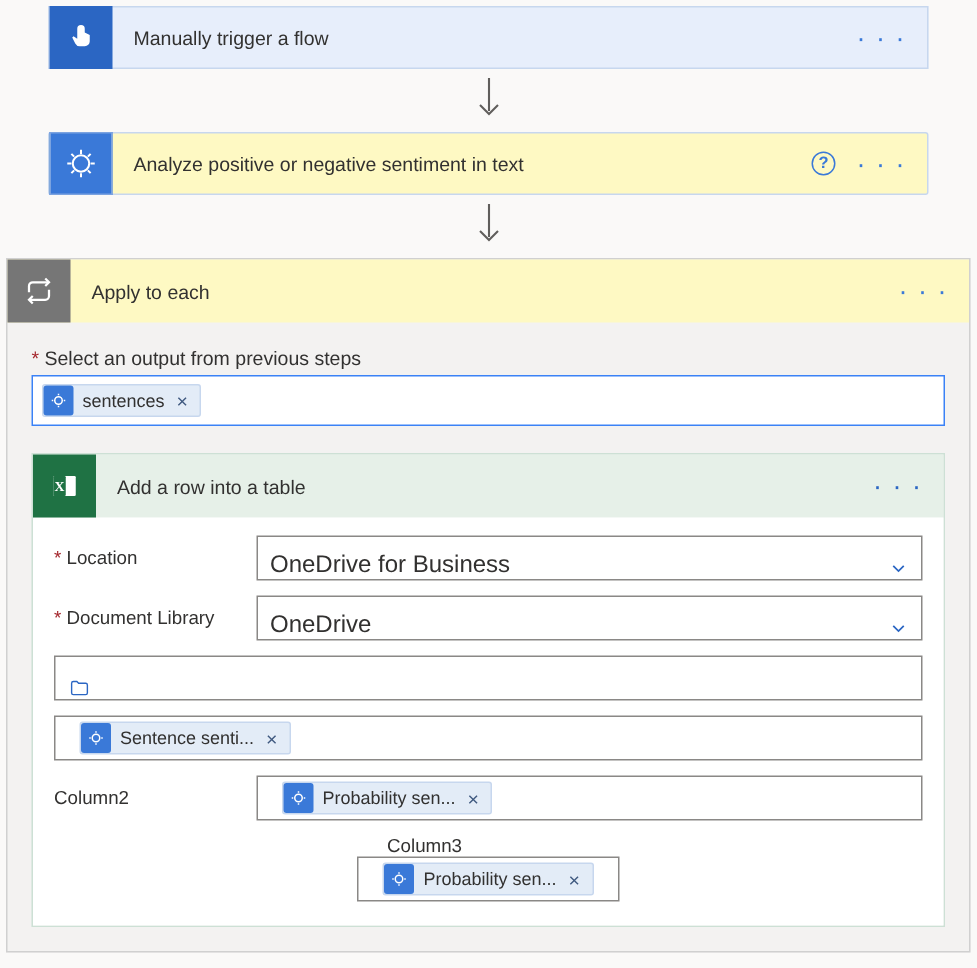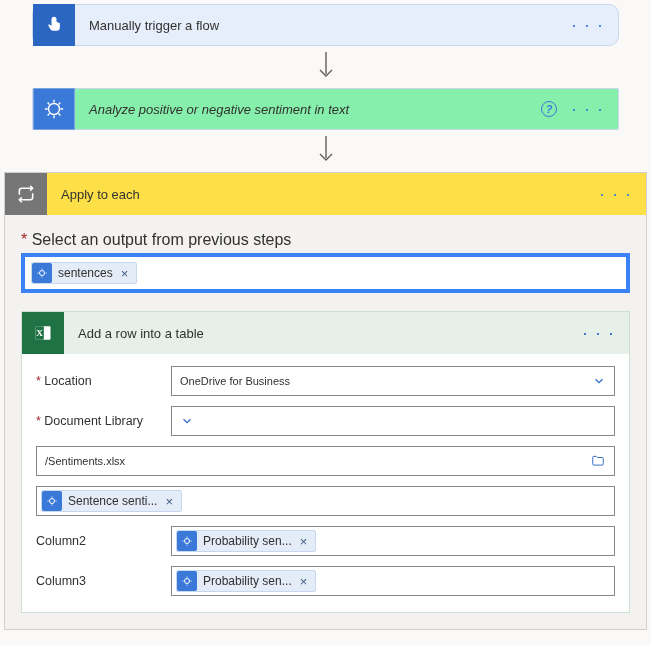--- a/index.html
+++ b/index.html
@@ -13,22 +13,22 @@
     padding: 4px 4px 16px 4px;
   }
   .card {
     border: 1px solid #c7d7ee;
     display: flex;
     align-items: center;
     height: 42px;
     background: #e3ecf7;
     position: relative;
   }
-  .card-trigger { background: #e7eefb; margin: 0 28px; border-radius: 10px;}
-  .card-sentiment { background: #86efac; margin: 0 28px; border-radius:2px;font-style:italic;}
+  .card-trigger { background: #e7eefb; margin: 0 28px; border-radius: 0;}
+  .card-sentiment { background: #fef9c3; margin: 0 28px; border-radius:2px;}
   .icon-box {
     width: 42px;
     height: 42px;
     display: flex;
     align-items: center;
     justify-content: center;
     flex-shrink: 0;
   }
   .icon-trigger { background: #2b66c3; }
   .icon-ai { background: #3a79d8; border:1px solid #7ba3e0;}
@@ -60,29 +60,29 @@
   }
   .arrow-svg { color:#605e5c; }
 
   .loop-container {
     border:1px solid #d0d0d0;
     background:#f3f2f1;
     margin:0 0 0 0;
   }
   .loop-header {
     display:flex; align-items:center; height:42px;
-    background:#fde047;
+    background:#fef9c3;
   }
   .loop-body { padding: 16px 16px 16px 16px; }
   .field-label-top {
-    font-size:16px; margin-bottom:4px; display:block;
+    font-size:13px; margin-bottom:4px; display:block;
   }
   .req::before { content:"* "; color:#a4262c; }
   .input-box {
-    border:4px solid #3b82f6;
+    border:1px solid #3b82f6;
     background:#fff;
     padding:5px 6px;
     display:flex; align-items:center; flex-wrap:wrap; gap:4px;
     min-height:30px;
   }
   .token {
     background:#e3ecf7;
     border:1px solid #c7d7ee;
     border-radius:2px;
     display:inline-flex; align-items:center;
@@ -109,31 +109,31 @@
     background:#fff; padding:12px 14px 16px 14px;
   }
   .form-row {
     display:flex; align-items:center; margin-bottom:10px;
   }
   .form-label {
     width:135px; font-size:12.5px; flex-shrink:0;
   }
   .form-control {
     flex:1; border:1px solid #8a8886; height:30px;
-    display:flex; align-items:center; padding:0 8px;
-    background:#fff; font-size:11px; position:relative;
+    display:flex; align-items:flex-end; padding:0 8px;
+    background:#fff; font-size:16px; position:relative;
   }
   .form-control .val { flex:1; white-space:nowrap; overflow:hidden; text-overflow:ellipsis;}
   .chev {
     color:#2b66c3; flex-shrink:0;
   }
   .folder-icon { color:#2b66c3; flex-shrink:0;}
   .token-row {
     flex:1; border:1px solid #8a8886; min-height:30px;
-    display:flex; align-items:flex-end; padding:3px 4px;
+    display:flex; align-items:flex-end; padding:3px 16px;
     background:#fff;
   }
   .dots-green { color:#2b66c3; }
 
   svg { display:block; }
 </style>
 </head>
 <body>
 
 <div class="card card-trigger">
@@ -230,29 +230,29 @@
             <span class="val">OneDrive for Business</span>
             <svg class="chev" width="14" height="14" viewBox="0 0 24 24" fill="none" stroke="#2b66c3" stroke-width="2">
                 <polyline points="6 9 12 15 18 9"></polyline>
               </svg>
           </div>
         </div>
 
         <div class="form-row">
           <div class="form-label req">Document Library</div>
           <div class="form-control">
+            <span class="val">OneDrive</span>
             <svg class="chev" width="14" height="14" viewBox="0 0 24 24" fill="none" stroke="#2b66c3" stroke-width="2">
                 <polyline points="6 9 12 15 18 9"></polyline>
               </svg>
           </div>
         </div>
 
         <div class="form-row">
           <div class="form-control">
-            <span class="val">/Sentiments.xlsx</span>
             <svg class="folder-icon" width="16" height="14" viewBox="0 0 24 24" fill="none" stroke="#2b66c3" stroke-width="1.6">
                 <path d="M3 6a2 2 0 012-2h4l2 2h8a2 2 0 012 2v9a2 2 0 01-2 2H5a2 2 0 01-2-2V6z"></path>
               </svg>
           </div>
         </div>
 
 
         <div class="form-row">
           <div class="token-row">
             <span class="token">
@@ -277,21 +277,21 @@
                     <circle cx="12" cy="12" r="5"></circle>
                     <path d="M12 3v2M12 19v2M3 12h2M19 12h2"></path>
                   </svg>
               </span>
               <span>Probability sen...</span>
               <span class="token-x">×</span>
             </span>
           </div>
         </div>
 
-        <div class="form-row" style="margin-bottom:0;">
+        <div class="form-row" style="margin-bottom:0;flex-direction:column;">
           <div class="form-label">Column3</div>
           <div class="token-row">
             <span class="token">
               <span class="token-icon">
                 <svg width="12" height="12" viewBox="0 0 24 24" fill="none" stroke="#fff" stroke-width="2">
                     <circle cx="12" cy="12" r="5"></circle>
                     <path d="M12 3v2M12 19v2M3 12h2M19 12h2"></path>
                   </svg>
               </span>
               <span>Probability sen...</span>

